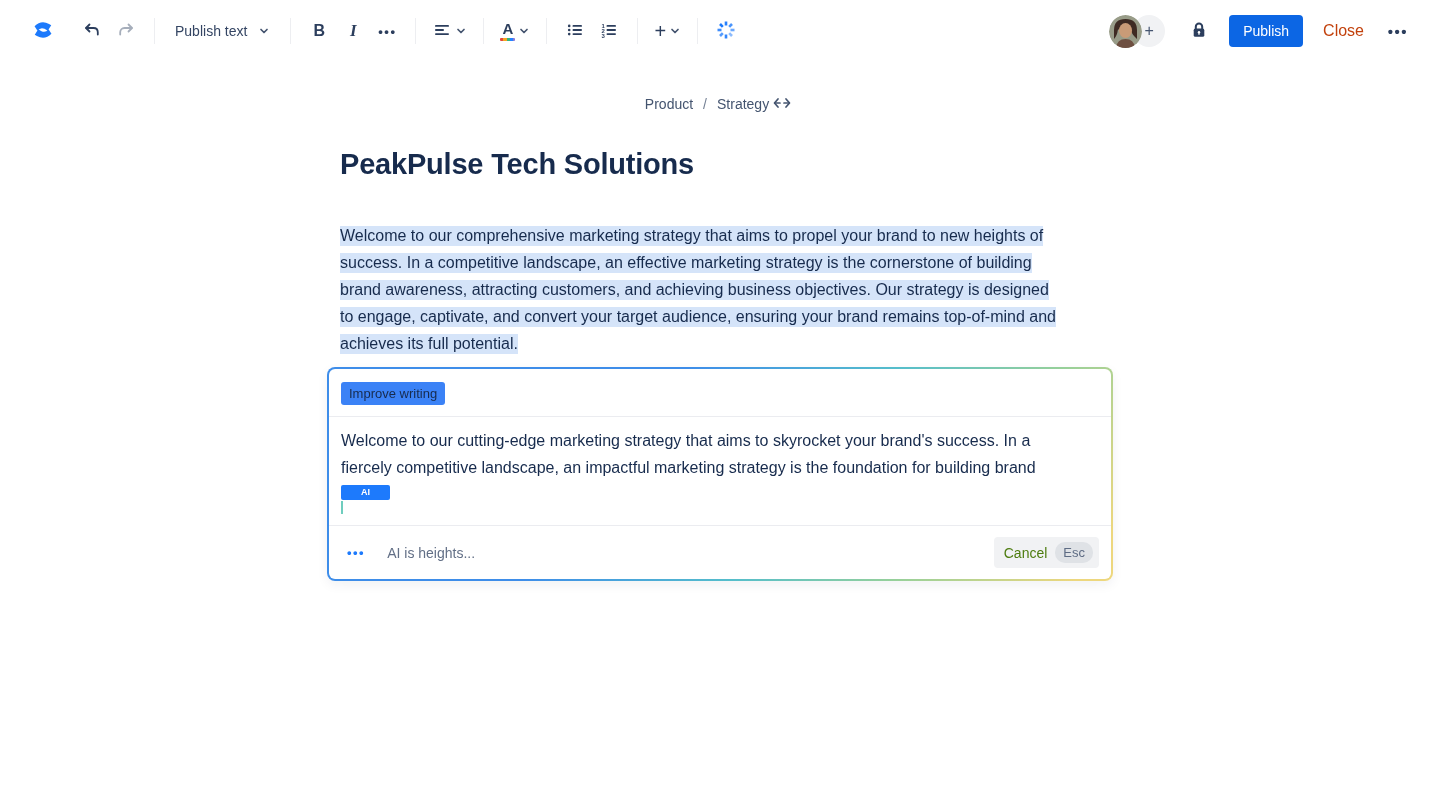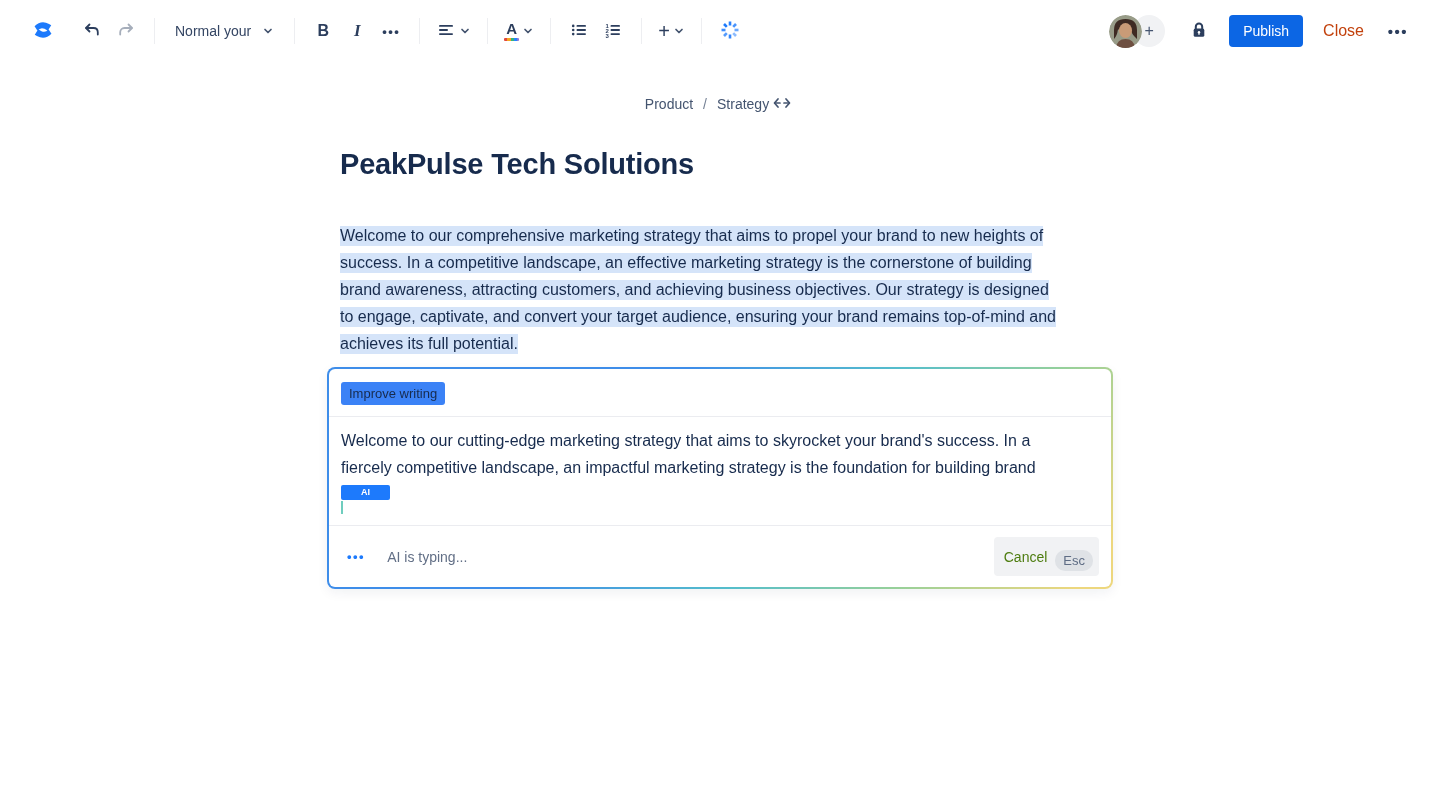--- a/index.html
+++ b/index.html
@@ -87,21 +87,21 @@
   .ai-foot { padding: 11px 12px; display: flex; align-items: center; }
   .ai-foot-more { background: transparent; border: none; cursor: pointer; color: #1D7AFC;
     font-size: 13px; font-weight: 700; letter-spacing: 1.5px; padding: 4px; margin-left: 2px; }
   .ai-status { color: #626F86; font-size: 14px; margin-left: 18px; }
   .cancel-btn {
     margin-left: auto; display: flex; align-items: center; gap: 8px; background: #F1F2F4;
     border: none; border-radius: 4px; padding: 5px 6px 5px 10px; cursor: pointer;
     font-family: "Liberation Sans", sans-serif;
   }
   .cancel-label { color: #4d7c0f; font-size: 14px; font-weight: 500; }
-  .esc-key { background: #DFE2E6; color: #5E6C84; font-size: 13px; padding: 3px 8px; border-radius: 10px; margin-top: 8px; }
+  .esc-key { background: #DFE2E6; color: #5E6C84; font-size: 13px; padding: 3px 8px; border-radius: 10px; }
 </style>
 </head>
 <body>
 
 <header class="toolbar">
   <div class="tb-left">
     <button class="tb-btn logo-btn">
       <span>
         <svg width="26" height="26" viewBox="0 0 24 24">
           <path d="M4.2 8.6 Q10.2 2.4 17.6 6.4 L19.6 7.6 L16.4 12.6 L13.4 10.9 Q9.8 9.1 6.9 12.6 Z" fill="#1D7AFC"></path>
@@ -120,21 +120,21 @@
     <button class="tb-btn">
       <span>
         <svg width="20" height="20" viewBox="0 0 20 20" fill="none">
           <path d="M12.5 4.5 L16 8 L12.5 11.5" stroke="#A6AEBB" stroke-width="1.8" stroke-linecap="round" stroke-linejoin="round"></path>
           <path d="M15.7 8 H8.5 C5.8 8 4.2 9.9 4.2 12.3 V14.5" stroke="#A6AEBB" stroke-width="1.8" stroke-linecap="round" fill="none"></path>
         </svg>
       </span>
     </button>
     <span class="tb-sep"></span>
     <button class="tb-btn text-style">
-      <span>Normal your</span>
+      <span>Publish text</span>
       <span class="chev">
         <svg width="12" height="12" viewBox="0 0 12 12">
             <path d="M3 4.5 L6 7.5 L9 4.5" stroke="#44546F" stroke-width="1.7" fill="none" stroke-linecap="round" stroke-linejoin="round"></path>
           </svg>
       </span>
     </button>
     <span class="tb-sep"></span>
     <button class="tb-btn">
       <span class="bold-glyph">B</span>
     </button>
@@ -304,21 +304,21 @@
 
             <div class="ai-line"><span>fiercely competitive landscape, an impactful marketing strategy is the foundation for building brand</span></div>
 
           </div>
         <span class="ai-badge">AI</span>
         <span class="ai-caret"></span>
       </div>
       <div class="ai-div"></div>
       <div class="ai-foot">
         <button class="ai-foot-more">•••</button>
-        <span class="ai-status">AI is typing...</span>
+        <span class="ai-status">AI is heights...</span>
         <button class="cancel-btn">
           <span class="cancel-label">Cancel</span>
           <span class="esc-key">Esc</span>
         </button>
       </div>
     </div>
   </section>
 
 </main>
 

